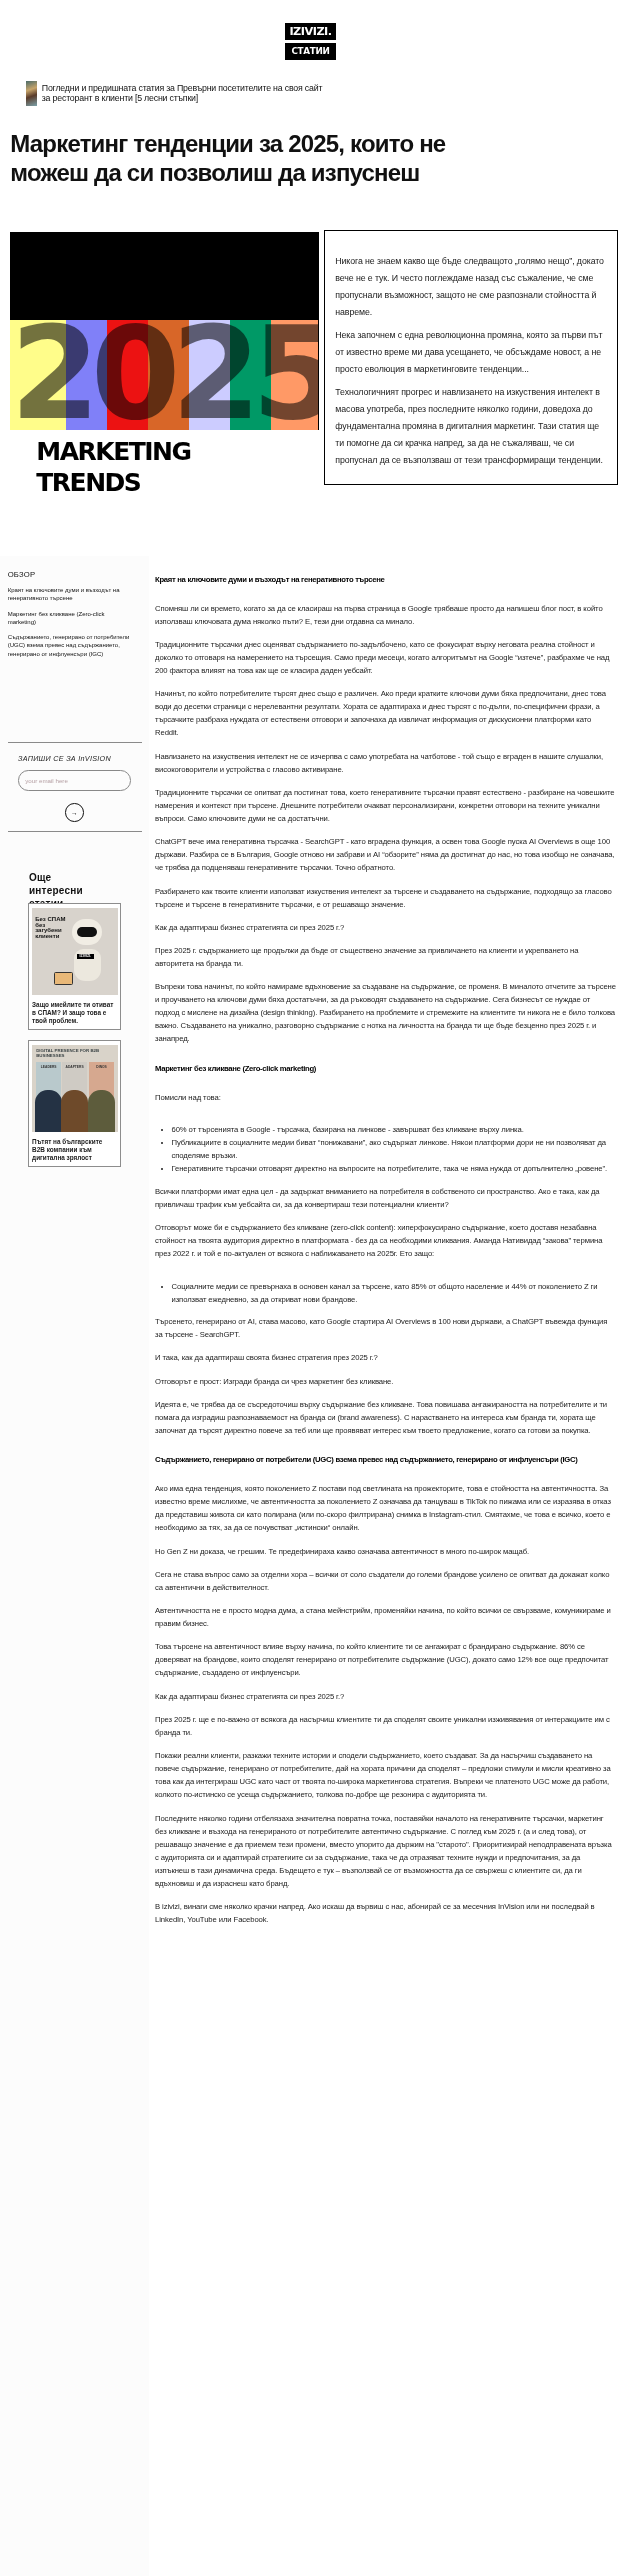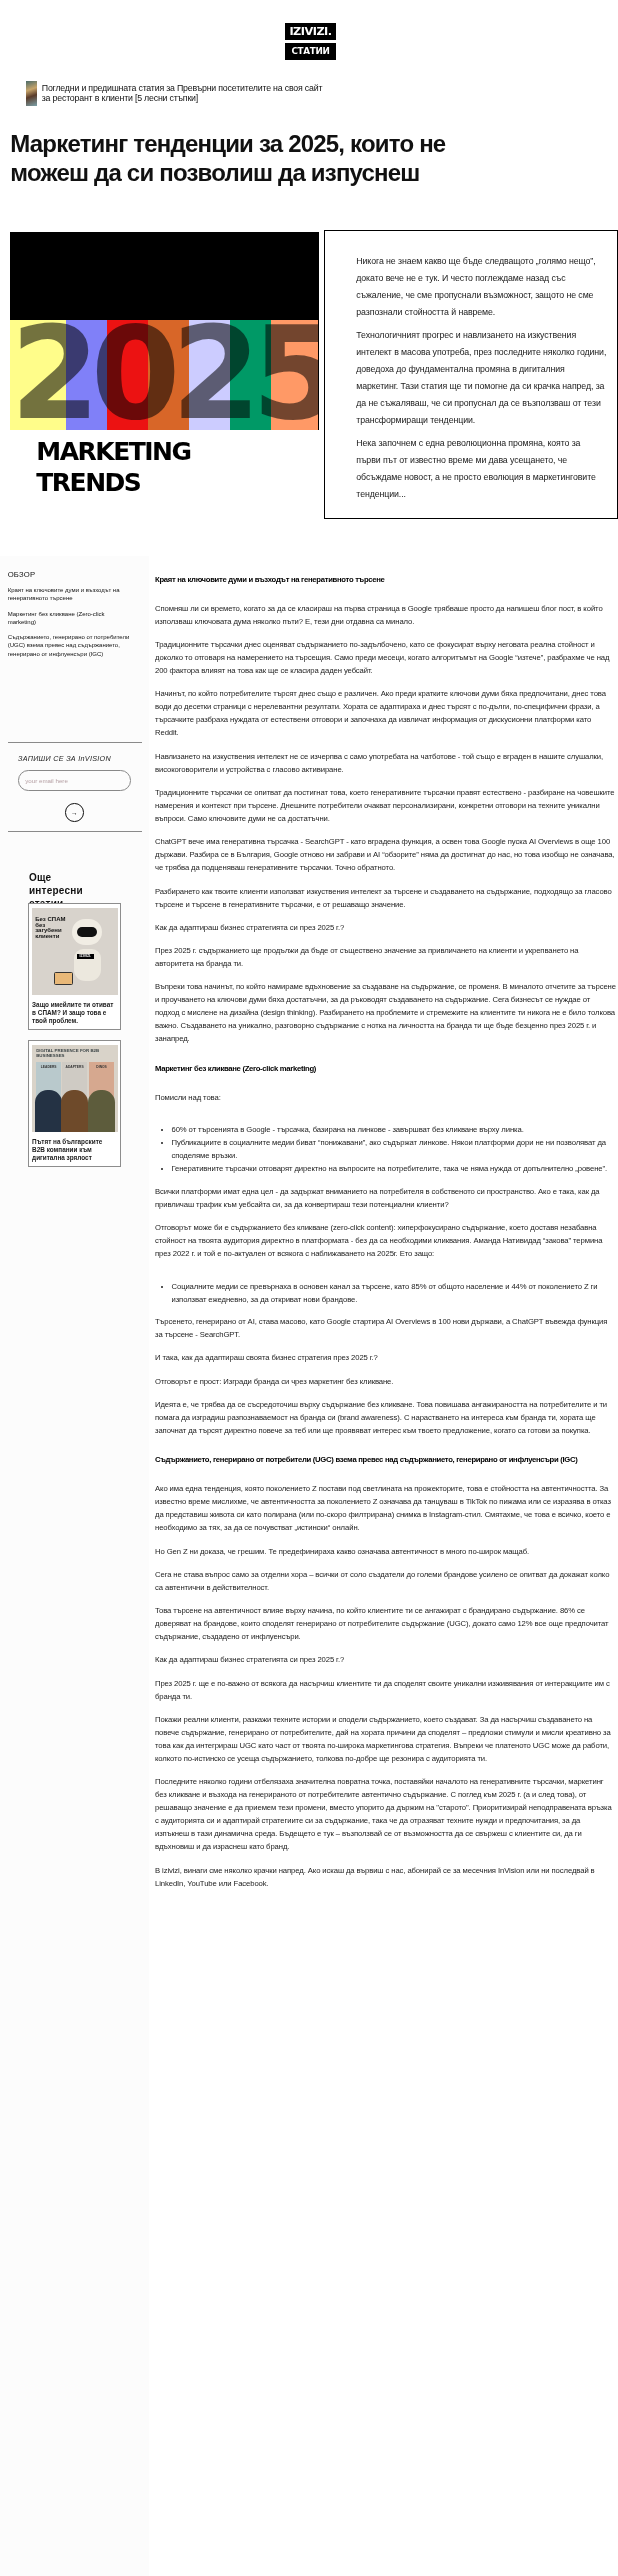--- a/index.html
+++ b/index.html
@@ -28,21 +28,21 @@
   
   .hero { position: absolute; left: 10.3px; top: 232px; width: 309px; height: 330px; }
   .hero-black { position: absolute; left: 0; top: 0; width: 309px; height: 198px; background: #000; overflow: hidden; }
   .hero-digits { position: absolute; left: 0; top: 88px; width: 309px; height: 111px; display: flex; }
   .stripe { height: 100%; }
   .hero-year { position: absolute; left: 0; top: 82px; width: 309px; text-align: center; font-family: "DejaVu Sans", sans-serif; font-weight: bold; font-size: 129px; line-height: 118px; letter-spacing: -9.3px; color: #000; mix-blend-mode: multiply; opacity: 0.55; }
   .hero-words { position: absolute; left: 26px; top: 204px; font-family: "DejaVu Sans", sans-serif; font-weight: bold; font-size: 25px; line-height: 31px; letter-spacing: -1.5px; color: #000; }
 
   
   .intro-box { position: absolute; left: 324px; top: 230px; width: 294px; height: 109px; border: 0.8px solid #000; height: auto; padding: 22px 10.3px 14.4px 10.3px; }
-  .intro-box p { font-size: 8.8px; line-height: 17px; color: #1a1a1a; margin-bottom: 6.2px; letter-spacing: -0.1px; margin-left: 21px; }
+  .intro-box p { font-size: 8.8px; line-height: 17px; color: #1a1a1a; margin-bottom: 6.2px; letter-spacing: -0.1px; }
   .intro-box p:last-child { margin-bottom: 0; }
 
   
   .sidebar { position: absolute; left: 0; top: 556px; width: 149px; height: 2349px; background: #fcfcfc; }
   .toc-title { position: absolute; left: 7.7px; top: 14px; font-size: 7.7px; letter-spacing: 0.2px; }
   .toc { position: absolute; left: 7.7px; top: 30px; width: 126px; }
   .toc a { display: block; font-size: 6px; line-height: 8.2px; color: #111; text-decoration: none; margin-bottom: 7.2px; cursor: pointer; }
   .sub-line { position: absolute; left: 7.7px; width: 134px; border-top: 0.5px solid #8a8a8a; }
   .sub-title { position: absolute; left: 18px; top: 754px; font-size: 7.2px; font-style: italic; letter-spacing: 0.3px; color: #222; }
   .sub-input { position: absolute; left: 18px; top: 770px; width: 113px; height: 20.6px; border: 0.5px solid #888; border-radius: 10.3px; padding-left: 6.2px; font-size: 6.2px; color: #b49ea2; background: transparent; font-family: "Liberation Sans", sans-serif; }
@@ -110,22 +110,22 @@
     <div class="hero-year">2025</div>
   </div>
   <div class="hero-words">
     <div>MARKETING</div>
     <div>TRENDS</div>
   </div>
 </div>
 
 <div class="intro-box">
   <p>Никога не знаем какво ще бъде следващото „голямо нещо”, докато вече не е тук. И често поглеждаме назад със съжаление, че сме пропуснали възможност, защото не сме разпознали стойността й навреме.</p>
+  <p>Нека започнем с една революционна промяна, която за първи път от известно време ми дава усещането, че обсъждаме новост, а не просто еволюция в маркетинговите тенденции...</p>
   <p>Технологичният прогрес и навлизането на изкуствения интелект в масова употреба, през последните няколко години, доведоха до фундаментална промяна в дигиталния маркетинг. Тази статия ще ти помогне да си крачка напред, за да не съжаляваш, че си пропуснал да се възползваш от тези трансформиращи тенденции.</p>
-  <p>Нека започнем с една революционна промяна, която за първи път от известно време ми дава усещането, че обсъждаме новост, а не просто еволюция в маркетинговите тенденции...</p>
 </div>
 
 <aside class="sidebar">
   <div class="toc-title">ОБЗОР</div>
   <nav class="toc">
     <a>Краят на ключовите думи и възходът на генеративното търсене</a>
     <a>Маркетинг без кликване (Zero-click marketing)</a>
     <a>Съдържанието, генерирано от потребители (UGC) взема превес над съдържанието, генерирано от инфлуенсъри (IGC)</a>
   </nav>
 </aside>
@@ -192,20 +192,21 @@
   </ul>
   <p>Търсенето, генерирано от AI, става масово, като Google стартира AI Overviews в 100 нови държави, а ChatGPT въвежда функция за търсене - SearchGPT.</p>
   <p>И така, как да адаптираш своята бизнес стратегия през 2025 г.?</p>
   <p>Отговорът е прост: Изгради бранда си чрез маркетинг без кликване.</p>
   <p>Идеята е, че трябва да се съсредоточиш върху съдържание без кликване. Това повишава ангажираността на потребителите и ти помага да изградиш разпознаваемост на бранда си (brand awareness). С нарастването на интереса към бранда ти, хората ще започнат да търсят директно повече за теб или ще проявяват интерес към твоето предложение, когато са готови за покупка.</p>
 
   <h2 class="gap-lg">Съдържанието, генерирано от потребители (UGC) взема превес над съдържанието, генерирано от инфлуенсъри (IGC)</h2>
   <p>Ако има една тенденция, която поколението Z постави под светлината на прожекторите, това е стойността на автентичността. За известно време мислихме, че автентичността за поколението Z означава да танцуваш в TikTok по пижама или се изразява в отказ да представиш живота си като полирана (или по-скоро филтрирана) снимка в Instagram-стил. Смятахме, че това е всичко, което е необходимо за тях, за да се почувстват „истински“ онлайн.</p>
   <p>Но Gen Z ни доказа, че грешим. Те предефинираха какво означава автентичност в много по-широк мащаб.</p>
   <p>Сега не става въпрос само за отделни хора – всички от соло създатели до големи брандове усилено се опитват да докажат колко са автентични в действителност.</p>
+  <p>Автентичността не е просто модна дума, а стана мейнстрийм, променяйки начина, по който всички се свързваме, комуникираме и правим бизнес.</p>
   <p>Това търсене на автентичност влияе върху начина, по който клиентите ти се ангажират с брандирано съдържание. 86% се доверяват на брандове, които споделят генерирано от потребителите съдържание (UGC), докато само 12% все още предпочитат съдържание, създадено от инфлуенсъри.</p>
   <p>Как да адаптираш бизнес стратегията си през 2025 г.?</p>
   <p>През 2025 г. ще е по-важно от всякога да насърчиш клиентите ти да споделят своите уникални изживявания от интеракциите им с бранда ти.</p>
   <p>Покажи реални клиенти, разкажи техните истории и сподели съдържанието, което създават. За да насърчиш създаването на повече съдържание, генерирано от потребителите, дай на хората причини да споделят – предложи стимули и мисли креативно за това как да интегрираш UGC като част от твоята по-широка маркетингова стратегия. Въпреки че платеното UGC може да работи, колкото по-истинско се усеща съдържанието, толкова по-добре ще резонира с аудиторията ти.</p>
   <p>Последните няколко години отбелязаха значителна повратна точка, поставяйки началото на генеративните търсачки, маркетинг без кликване и възхода на генерираното от потребителите автентично съдържание. С поглед към 2025 г. (а и след това), от решаващо значение е да приемем тези промени, вместо упорито да държим на "старото". Приоритизирай неподправената връзка с аудиторията си и адаптирай стратегиите си за съдържание, така че да отразяват техните нужди и предпочитания, за да изпъкнеш в тази динамична среда. Бъдещето е тук – възползвай се от възможността да се свържеш с клиентите си, да ги вдъхновиш и да израснеш като бранд.</p>
   <p>В izivizi, винаги сме няколко крачки напред. Ако искаш да вървиш с нас, абонирай се за месечния InVision или ни последвай в LinkedIn, YouTube или Facebook.</p>
 </article>
 
 
 </body></html>

